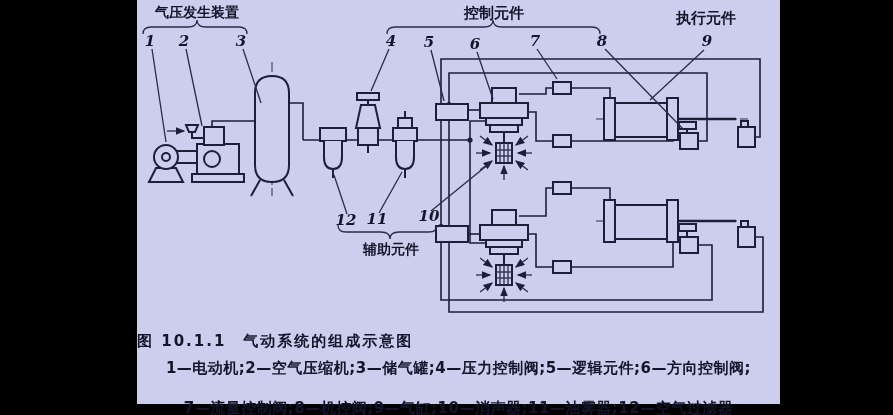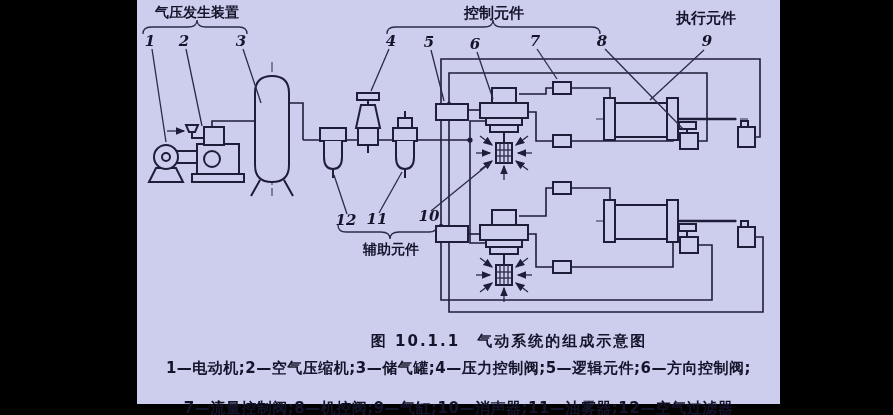--- a/index.html
+++ b/index.html
@@ -1,20 +1,20 @@
 <!DOCTYPE html>
 <html><head>
 <meta charset="utf-8">
 <style>
   html,body{margin:0;padding:0;background:#000;}
   .screen{position:relative;width:893px;height:415px;background:#8b5cf6;overflow:hidden;
           font-family:"DejaVu Sans",sans-serif;}
   .paper{position:absolute;left:137px;top:0;width:643px;height:404px;background:#cdcdee;}
   svg{position:absolute;left:0;top:0;}
-  .caption{position:absolute;left:144px;top:332px;width:730px;text-align:center;
+  .caption{position:absolute;left:137px;top:332px;width:730px;
            font-weight:bold;font-size:15px;letter-spacing:2px;color:#14142a;}
   .legend{position:absolute;left:137px;width:643px;text-align:center;color:#14142a;
           font-size:15px;font-weight:bold;letter-spacing:0.5px;}
   .l1{top:359px;}
   .l2{top:399px;}
   .glabel{font:bold 14px "DejaVu Sans",sans-serif;fill:#14142a;}
   .glabel2{font:bold 15px "DejaVu Sans",sans-serif;fill:#14142a;}
   .num{font:italic bold 15px "DejaVu Serif",serif;fill:#14142a;}
   .ink{stroke:#1e1e38;fill:none;stroke-width:2;}
   .inkf{stroke:#1e1e38;fill:#cdcdee;stroke-width:2;}

